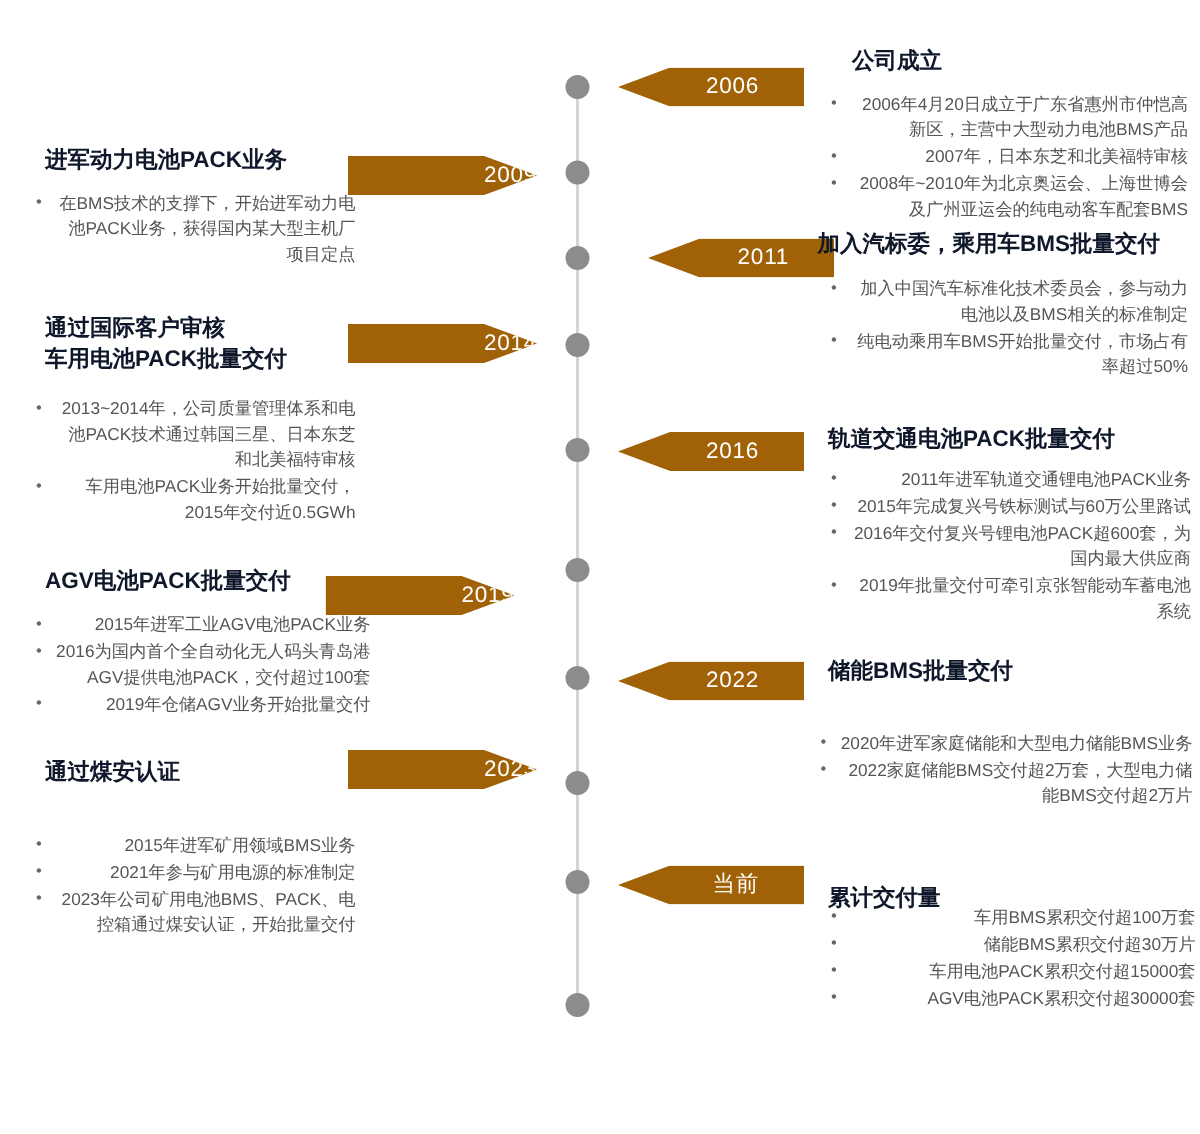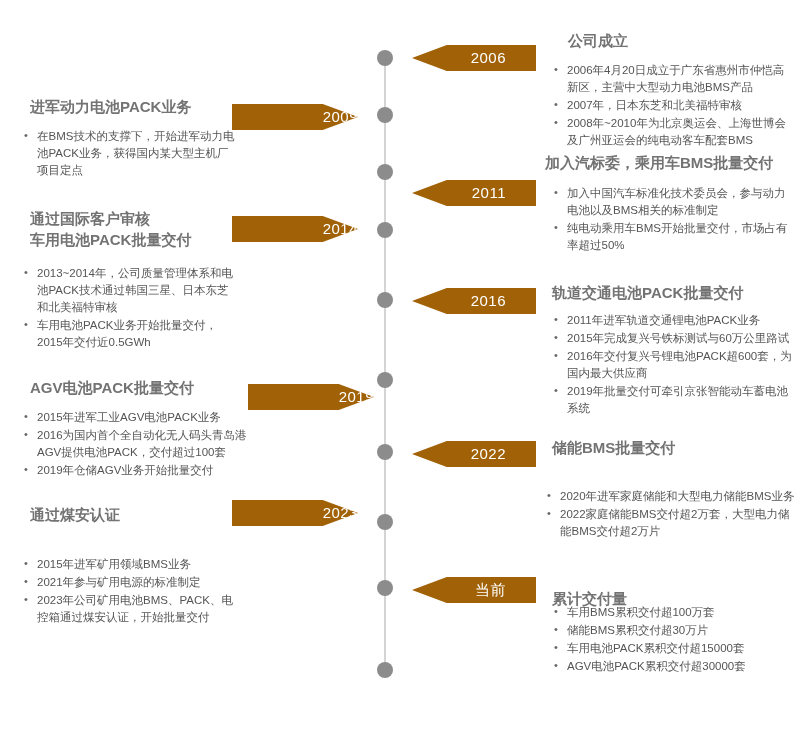--- a/index.html
+++ b/index.html
@@ -59,37 +59,38 @@
     text-align: right;
     padding-right: 30px;
     box-sizing: border-box;
   }
 
   
   .entry-title {
     position: absolute;
     font-size: 15px;
     font-weight: bold;
-    color: #737373;
+    color: #0f172a;
     line-height: 21px;
     white-space: pre-line;
   }
   .entry-bullets {
     position: absolute;
     margin: 0;
     padding: 0;
     list-style: none;
     font-size: 11.5px;
     line-height: 17px;
     color: #555555;
   }
   .entry-bullets li {
     position: relative;
     padding-left: 15px;
     margin-bottom: 1px;
+    text-align: right;
   }
   .entry-bullets li::before {
     content: "\2022";
     position: absolute;
     left: 2px;
     top: -1px;
     font-size: 11px;
     color: #666666;
   }
 
@@ -122,21 +123,21 @@
   </ul>
 
   <div class="year-chip right-pointing" style="left:232px; top:216px;">2014</div>
   <div class="entry-title" style="left:30px; top:208px; width:200px;">通过国际客户审核
 车用电池PACK批量交付</div>
   <ul class="entry-bullets" style="left:22px; top:265px; width:215px;">
     <li>2013~2014年，公司质量管理体系和电池PACK技术通过韩国三星、日本东芝和北美福特审核</li>
     <li>车用电池PACK业务开始批量交付，2015年交付近0.5GWh</li>
   </ul>
 
-  <div class="year-chip right-pointing" style="left:248px; top:384px;">2019</div>
+  <div class="year-chip right-pointing" style="left:217px; top:384px;">2019</div>
   <div class="entry-title" style="left:30px; top:377px; width:210px;">AGV电池PACK批量交付</div>
   <ul class="entry-bullets" style="left:22px; top:409px; width:225px;">
     <li>2015年进军工业AGV电池PACK业务</li>
     <li>2016为国内首个全自动化无人码头青岛港AGV提供电池PACK，交付超过100套</li>
     <li>2019年仓储AGV业务开始批量交付</li>
   </ul>
 
   <div class="year-chip right-pointing" style="left:232px; top:500px;">2023</div>
   <div class="entry-title" style="left:30px; top:504px; width:200px;">通过煤安认证</div>
   <ul class="entry-bullets" style="left:22px; top:556px; width:215px;">
@@ -149,21 +150,21 @@
 <div class="col-right">
 
   <div class="year-chip left-pointing" style="left:412px; top:45px;">2006</div>
   <div class="entry-title" style="left:568px; top:30px; width:225px;">公司成立</div>
   <ul class="entry-bullets" style="left:552px; top:62px; width:240px;">
     <li>2006年4月20日成立于广东省惠州市仲恺高新区，主营中大型动力电池BMS产品</li>
     <li>2007年，日本东芝和北美福特审核</li>
     <li>2008年~2010年为北京奥运会、上海世博会及广州亚运会的纯电动客车配套BMS</li>
   </ul>
 
-  <div class="year-chip left-pointing" style="left:412px; top:159px;margin-top:21px;">2011</div>
+  <div class="year-chip left-pointing" style="left:432px; top:159px;">2011</div>
   <div class="entry-title" style="left:545px; top:152px; width:230px;">加入汽标委，乘用车BMS批量交付</div>
   <ul class="entry-bullets" style="left:552px; top:185px; width:240px;">
     <li>加入中国汽车标准化技术委员会，参与动力电池以及BMS相关的标准制定</li>
     <li>纯电动乘用车BMS开始批量交付，市场占有率超过50%</li>
   </ul>
 
   <div class="year-chip left-pointing" style="left:412px; top:288px;">2016</div>
   <div class="entry-title" style="left:552px; top:282px; width:240px;">轨道交通电池PACK批量交付</div>
   <ul class="entry-bullets" style="left:552px; top:312px; width:242px;">
     <li>2011年进军轨道交通锂电池PACK业务</li>

